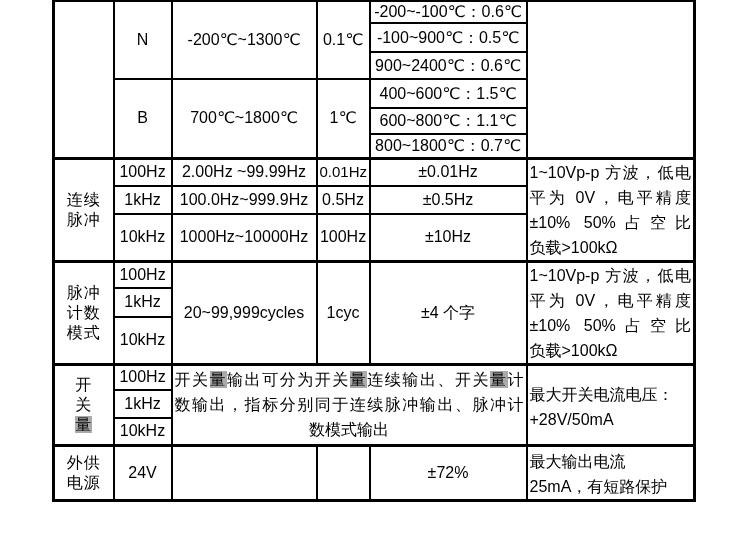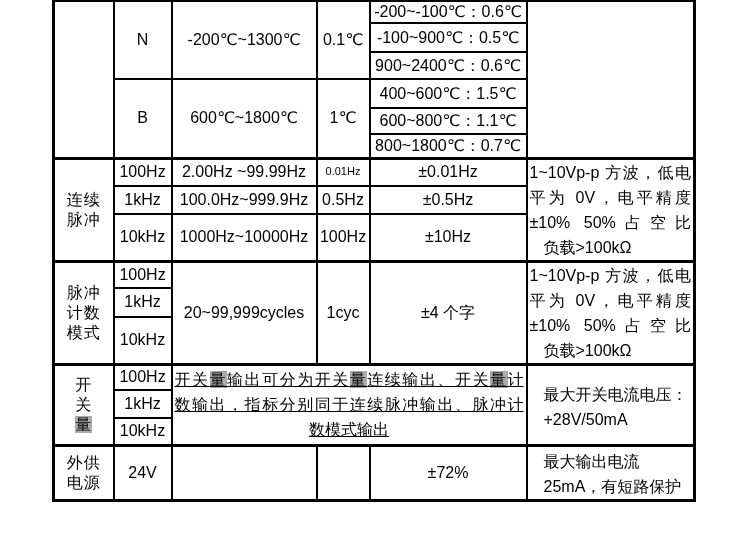--- a/index.html
+++ b/index.html
@@ -18,23 +18,23 @@
   }
   td.no-top{border-top:none;}
   tr.sec > td{border-top:3px solid #000;}
   td.acc-sub{font-size:15px;}
   td.group-head{white-space:pre-line;font-size:17px;letter-spacing:1px;}
   td.remark{
     text-align:left;vertical-align:top;padding:3px 6px;font-size:15px;
   }
   td.remark .rline{line-height:25px;}
   .jline{text-align:justify;text-align-last:justify;}
-  .lline{text-align:left;margin-left:14px;}
+  .lline{text-align:left;}
   td.desc-cell{font-size:16px;vertical-align:middle;padding:2px 6px;}
-  td.desc-cell .dline{line-height:25px;text-decoration:underline;}
+  td.desc-cell .dline{line-height:25px;}
   .cline{text-align:left;text-align-last:center;}
   .hl{background:#aaaaaa;}
   
   tr.h22{height:22px}tr.h29{height:29px}tr.h27{height:27px}tr.h26{height:26px}
   tr.h24{height:24px}tr.h46{height:46px}tr.h28{height:28px}tr.h53{height:53px}
 </style>
 </head>
 <body>
 
 <div class="table-wrap">
@@ -59,37 +59,37 @@
   </tr>
   <tr class="h29">
     <td class="acc-sub">-100~900℃：0.5℃</td>
   </tr>
   <tr class="h27">
     <td class="acc-sub">900~2400℃：0.6℃</td>
   </tr>
 
   <tr class="h29">
     <td rowspan="3">B</td>
-    <td rowspan="3">600℃~1800℃</td>
+    <td rowspan="3">700℃~1800℃</td>
     <td rowspan="3">1℃</td>
     <td class="acc-sub">400~600℃：1.5℃</td>
   </tr>
   <tr class="h26">
     <td class="acc-sub">600~800℃：1.1℃</td>
   </tr>
   <tr class="h24">
     <td class="acc-sub">800~1800℃：0.7℃</td>
   </tr>
 
   <tr class="sec h27">
     <td rowspan="3" class="group-head">连续
 脉冲</td>
     <td>100Hz</td>
     <td>2.00Hz ~99.99Hz</td>
-    <td style="font-size:11px">0.01Hz</td>
+    <td style="font-size:15px">0.01Hz</td>
     <td>±0.01Hz</td>
     <td rowspan="3" class="remark">
       <div class="rline jline">1~10Vp-p 方波，低电</div>
       <div class="rline jline">平为 0V，电平精度</div>
       <div class="rline jline">±10% 50%占空比</div>
       <div class="rline lline">负载&gt;100kΩ</div>
     </td>
   </tr>
   <tr class="h27">
     <td>1kHz</td>

